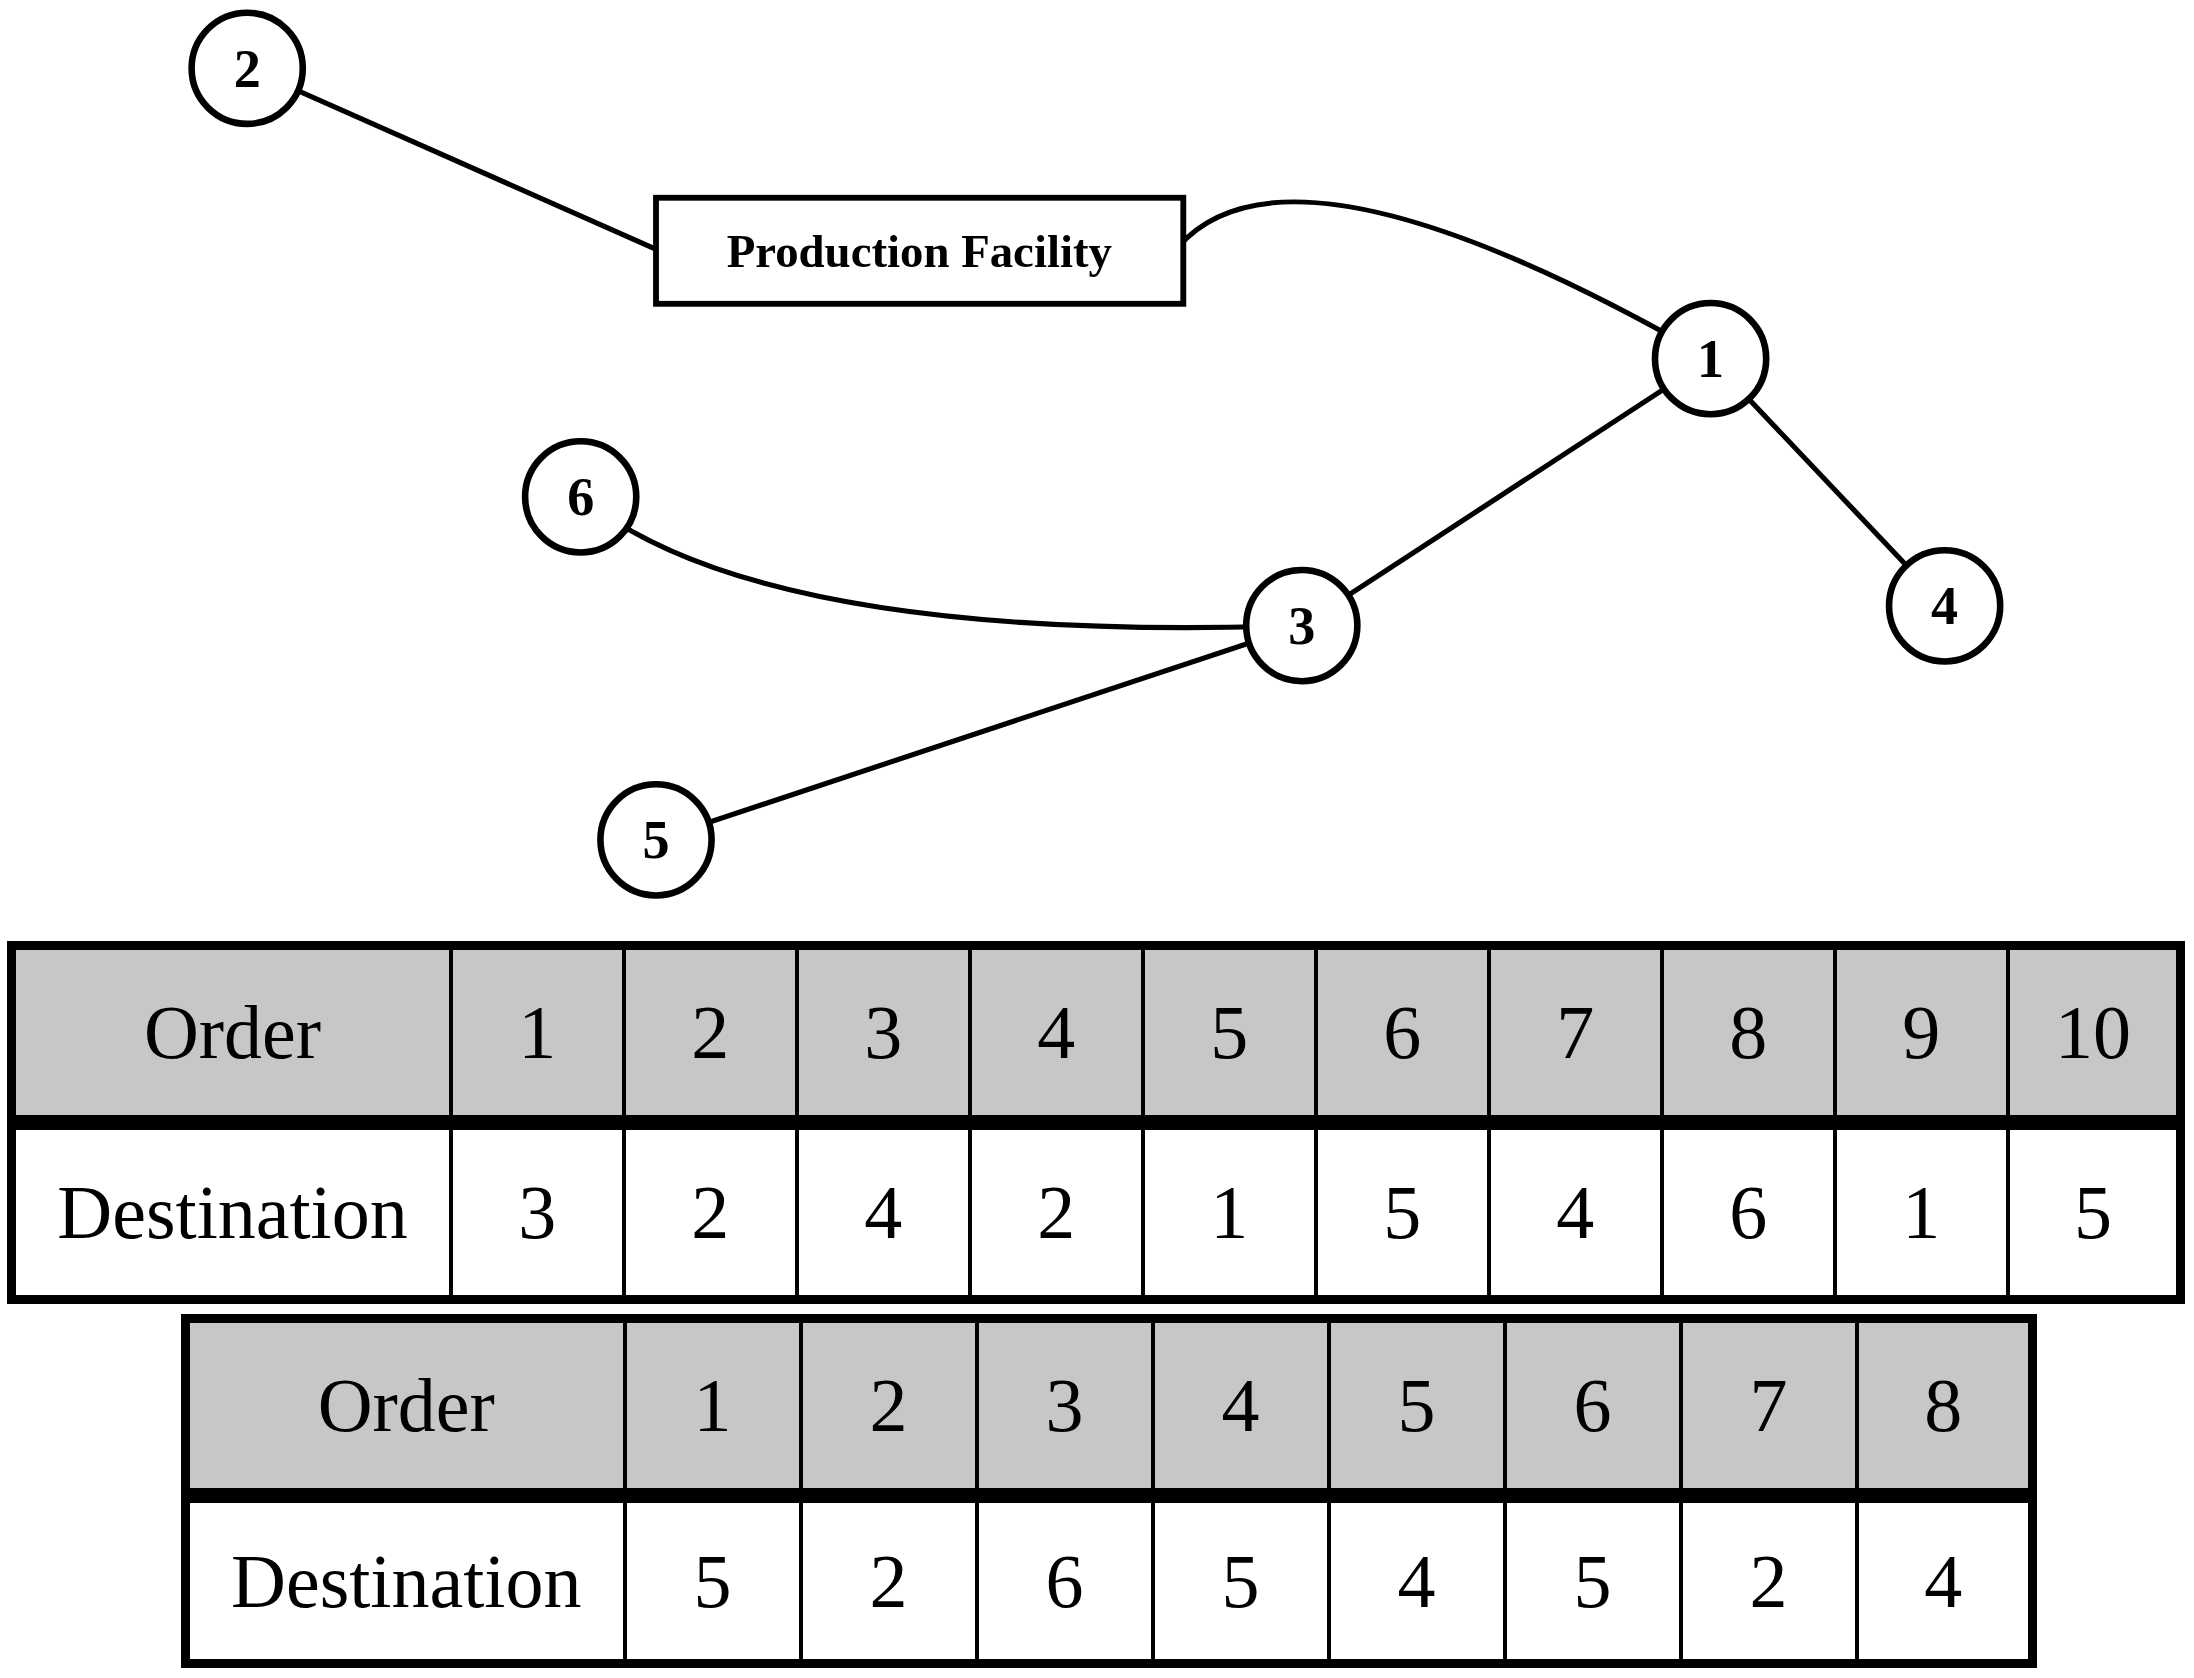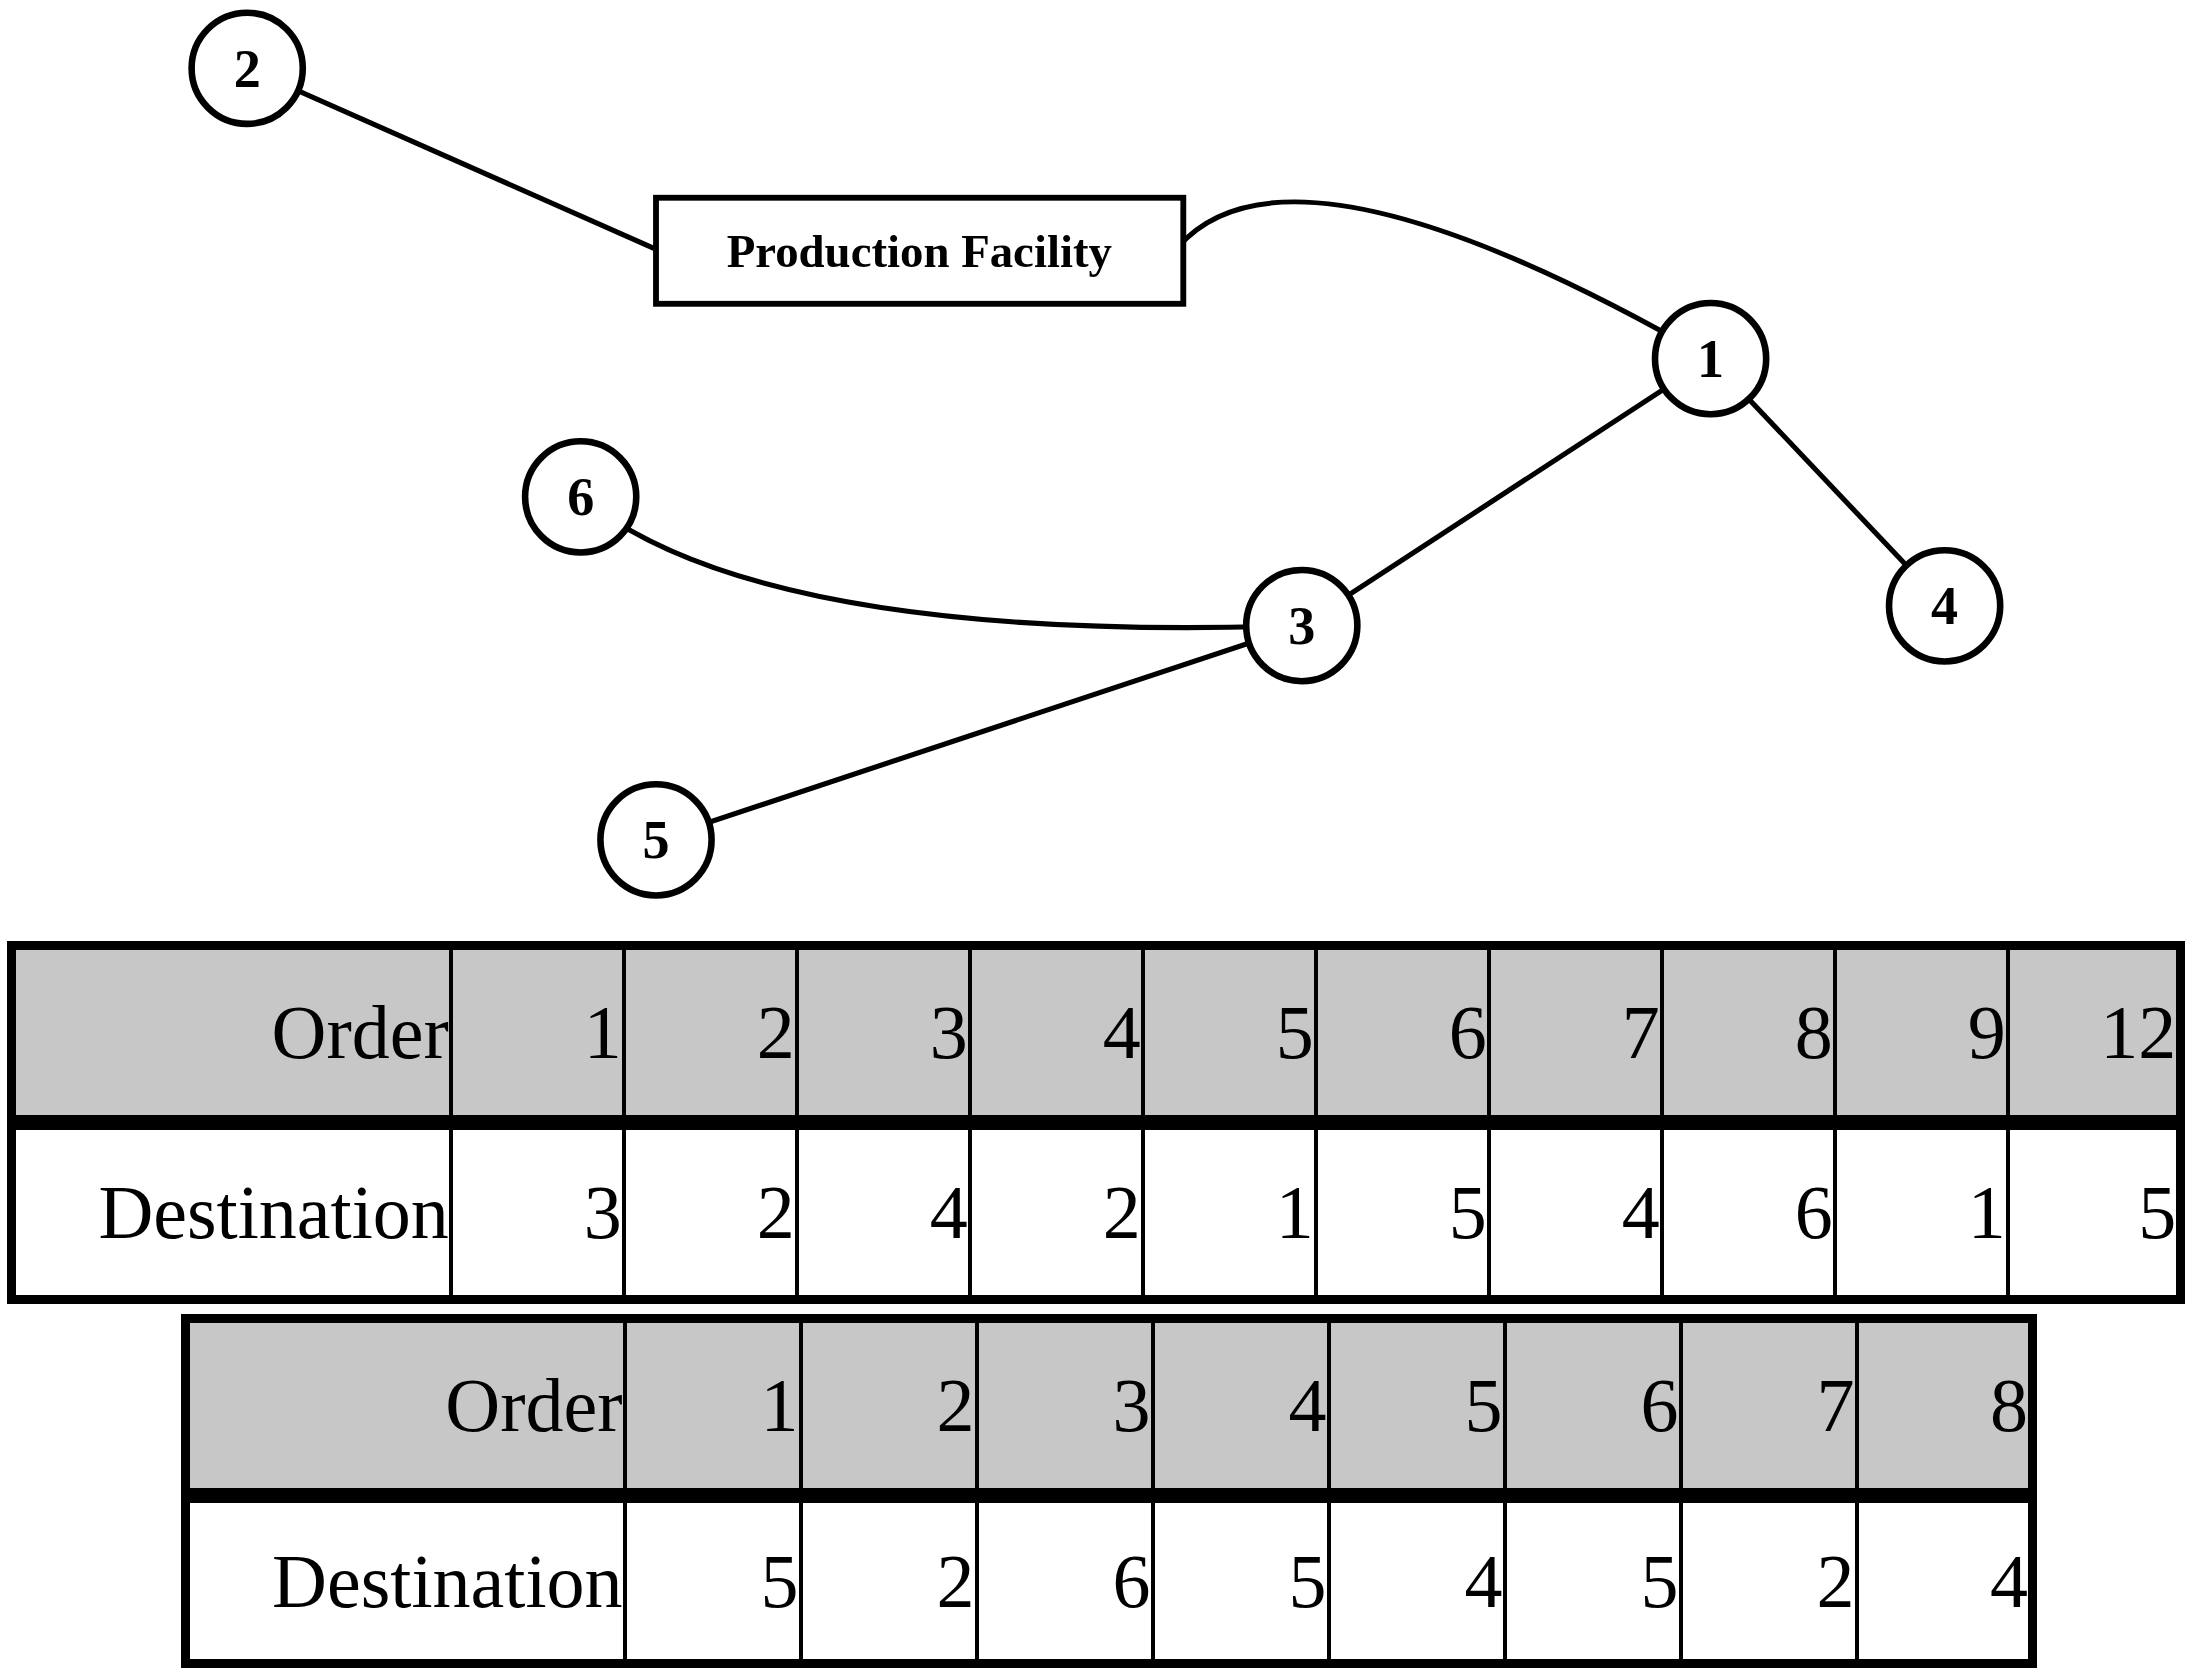--- a/index.html
+++ b/index.html
@@ -53,21 +53,21 @@
   }
   table.datatable {
     position: absolute;
     border-collapse: collapse;
     table-layout: fixed;
     border: 9.5px solid #000000;
     background: #ffffff;
   }
   table.datatable td {
     border: 4.4px solid #000000;
-    text-align: right;
+    text-align: center;
     vertical-align: middle;
     font-family: "Liberation Serif", "DejaVu Serif", serif;
     font-size: 76px;
     color: #000000;
     padding: 0;
     overflow: hidden;
   }
   table.datatable tr.hdr td {
     background: #c7c7c7;
     border-bottom: 15.4px solid #000000;
@@ -147,21 +147,21 @@
       <td>Order</td>
       <td>1</td>
       <td>2</td>
       <td>3</td>
       <td>4</td>
       <td>5</td>
       <td>6</td>
       <td>7</td>
       <td>8</td>
       <td>9</td>
-      <td>12</td>
+      <td>10</td>
     </tr>
     <tr class="body">
       <td>Destination</td>
       <td>3</td>
       <td>2</td>
       <td>4</td>
       <td>2</td>
       <td>1</td>
       <td>5</td>
       <td>4</td>

